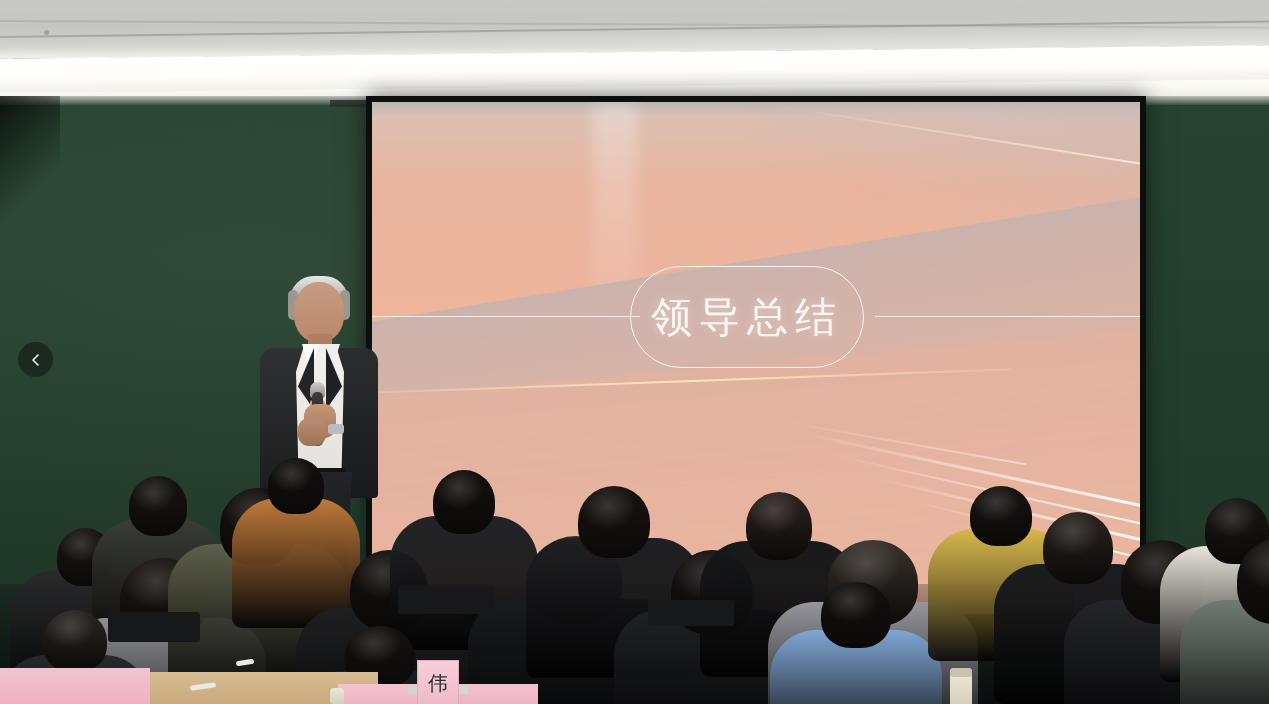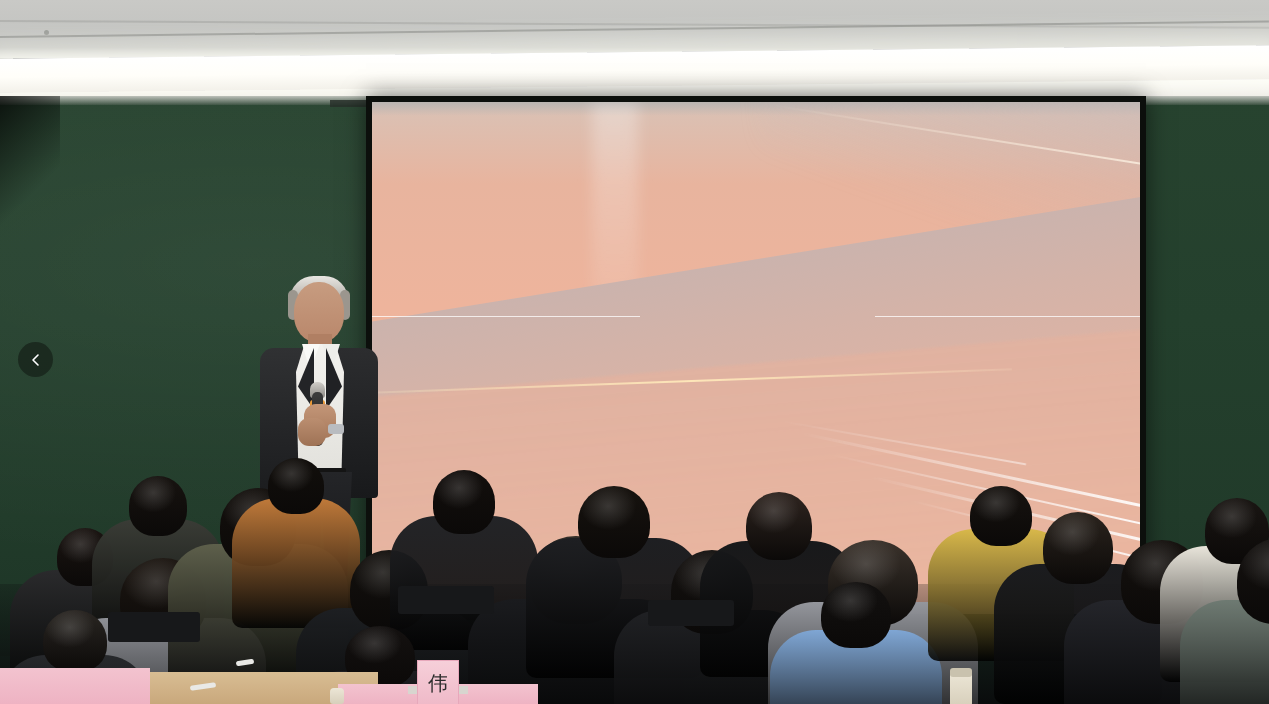--- a/index.html
+++ b/index.html
@@ -288,20 +288,23 @@
 
       <div class="streak s6"></div>
       <div class="streak s1"></div>
       <div class="streak s2"></div>
       <div class="streak s3"></div>
       <div class="streak s4"></div>
       <div class="streak s5"></div>
 
       <div class="sc-line-left"></div>
       <div class="sc-line-right"></div>
+      <div class="sc-pill">
+        <span class="sc-title">领导总结</span>
+      </div>
     </div>
   </div>
 
   <div class="speaker">
     <div class="sp-hair"></div>
     <div class="sp-hair-side"></div>
     <div class="sp-hair-side r"></div>
     <div class="sp-head"></div>
     <div class="sp-neck"></div>
     <div class="sp-jacket-l"></div>

